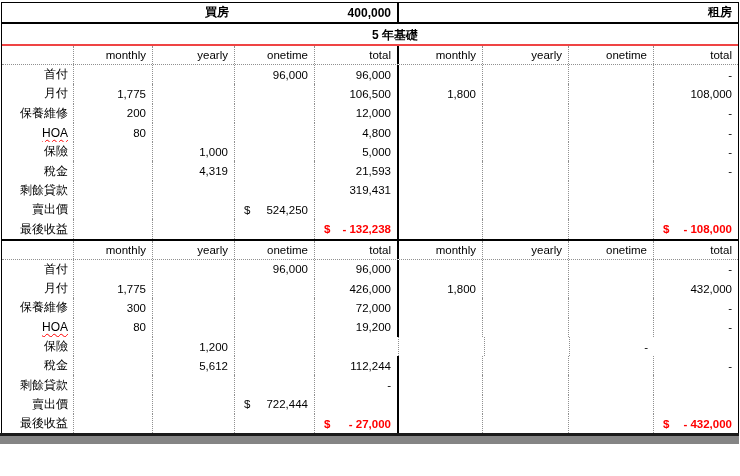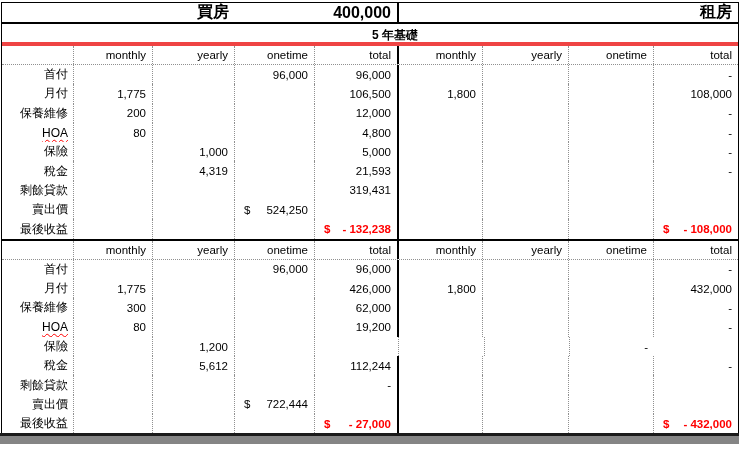--- a/index.html
+++ b/index.html
@@ -1,26 +1,26 @@
 <!DOCTYPE html>
 <html><head>
 <meta charset="utf-8">
 <style>
   html,body{margin:0;padding:0;background:#fff;}
   body{width:740px;height:476px;overflow:hidden;font-family:"Liberation Sans","DejaVu Sans",sans-serif;color:#000;}
   .sheet{position:relative;width:736px;margin-left:1px;margin-top:2px;border-left:1px solid #000;border-right:1px solid #000;border-top:1px solid #000;}
   .row{display:flex;align-items:center;box-sizing:border-box;}
   
-  .banner{height:21px;border-bottom:2px solid #000;font-weight:bold;font-size:16px;}
+  .banner{height:21px;border-bottom:2px solid #000;font-weight:bold;font-size:12px;}
   .banner .cell{box-sizing:border-box;height:100%;display:flex;align-items:center;}
   .b-buy{width:233px;justify-content:center;}
   .b-price{width:164px;justify-content:flex-end;padding-right:6px;border-right:2px solid #000;}
   .b-rent{flex:1;}
   
-  .section-title{height:22px;line-height:22px;text-align:center;font-weight:bold;font-size:12px;border-bottom:4px solid #ef4444;padding-left:50px;box-sizing:border-box;}
+  .section-title{height:22px;line-height:22px;text-align:center;font-weight:bold;font-size:12px;border-bottom:2px solid #ef4444;padding-left:50px;box-sizing:border-box;}
   .section + .section{border-top:2px solid #000;}
   
   .hdr-row{height:19px;font-size:11.5px;border-bottom:1px dotted #909090;}
   .data-row{height:19.3px;font-size:11.5px;}
   .cell{box-sizing:border-box;height:100%;display:flex;align-items:center;justify-content:flex-end;padding-right:6px;overflow:hidden;white-space:nowrap;}
   .c0{width:72px;border-right:1px dotted #909090;font-size:12px;padding-right:5px;}
   .c1{width:79px;border-right:1px dotted #909090;}
   .c2{width:82px;border-right:1px dotted #909090;}
   .c3{width:80px;border-right:1px dotted #909090;}
   .c4{width:84px;border-right:2px solid #000;}
@@ -205,21 +205,21 @@
           <div class="cell c5">1,800</div>
           <div class="cell c6"></div>
           <div class="cell c7"></div>
           <div class="cell c8">432,000</div>
         </div>
         <div class="row data-row">
           <div class="cell c0">保養維修</div>
           <div class="cell c1">300</div>
           <div class="cell c2"></div>
           <div class="cell c3"></div>
-          <div class="cell c4">62,000</div>
+          <div class="cell c4">72,000</div>
           <div class="cell c5"></div>
           <div class="cell c6"></div>
           <div class="cell c7"></div>
           <div class="cell c8">-</div>
         </div>
         <div class="row data-row">
           <div class="cell c0">
             <span class="misspelled">HOA</span>
           </div>
           <div class="cell c1">80</div>

